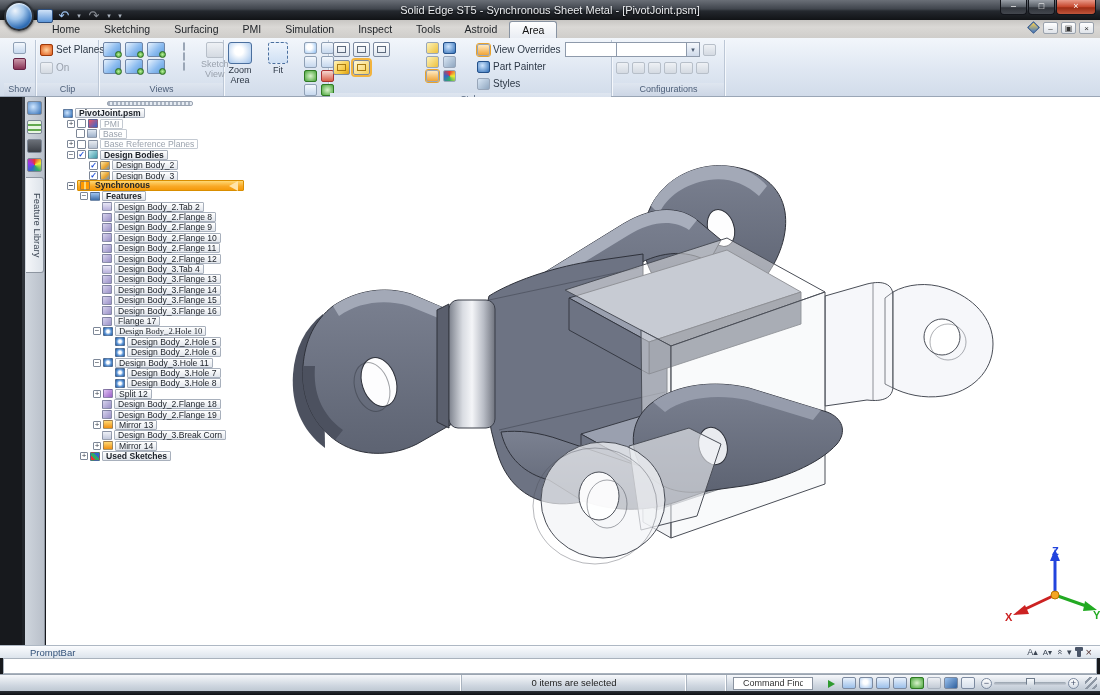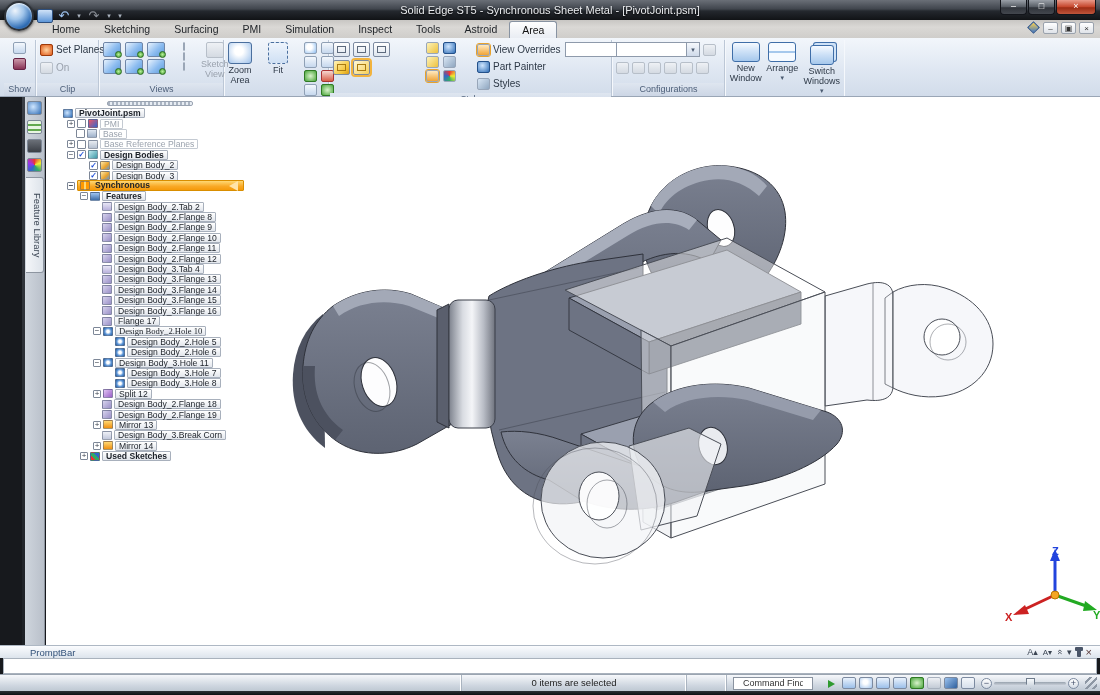--- a/index.html
+++ b/index.html
@@ -373,39 +373,20 @@
             <span class="ci ci-config-2"></span>
             <span class="ci ci-config-3"></span>
             <span class="ci ci-config-4"></span>
             <span class="ci ci-config-5"></span>
             <span class="ci ci-config-6"></span>
           </div>
       </div>
       <div class="grp-label">Configurations</div>
     </div>
 
-    <div class="grp" style="width:118px;border-right:none;">
-      <div class="grp-body" style="justify-content:center;gap:4px;">
-        <div class="bigbtn">
-          <span class="wicon"></span>
-          <span>New Window</span>
-        </div>
-        <div class="bigbtn" style="width:34px">
-          <span class="wicon arr"></span>
-          <span>Arrange</span>
-          <span style="font-size:7px;color:#4a5a70;">▾</span>
-        </div>
-        <div class="bigbtn" style="width:44px">
-          <span class="wicon sw"></span>
-          <span>Switch Windows</span>
-          <span style="font-size:7px;color:#4a5a70;">▾</span>
-        </div>
-      </div>
-      <div class="grp-label">Window</div>
-    </div>
     <div style="flex:1"></div>
   </div>
 
   <div class="main">
     <div class="frame-l"></div>
     <div class="frame-r"></div>
 
     <div class="dock">
       <div style="display:flex;flex-direction:column;gap:5px;align-items:center;">
           <span class="di di-edgebar"></span>

